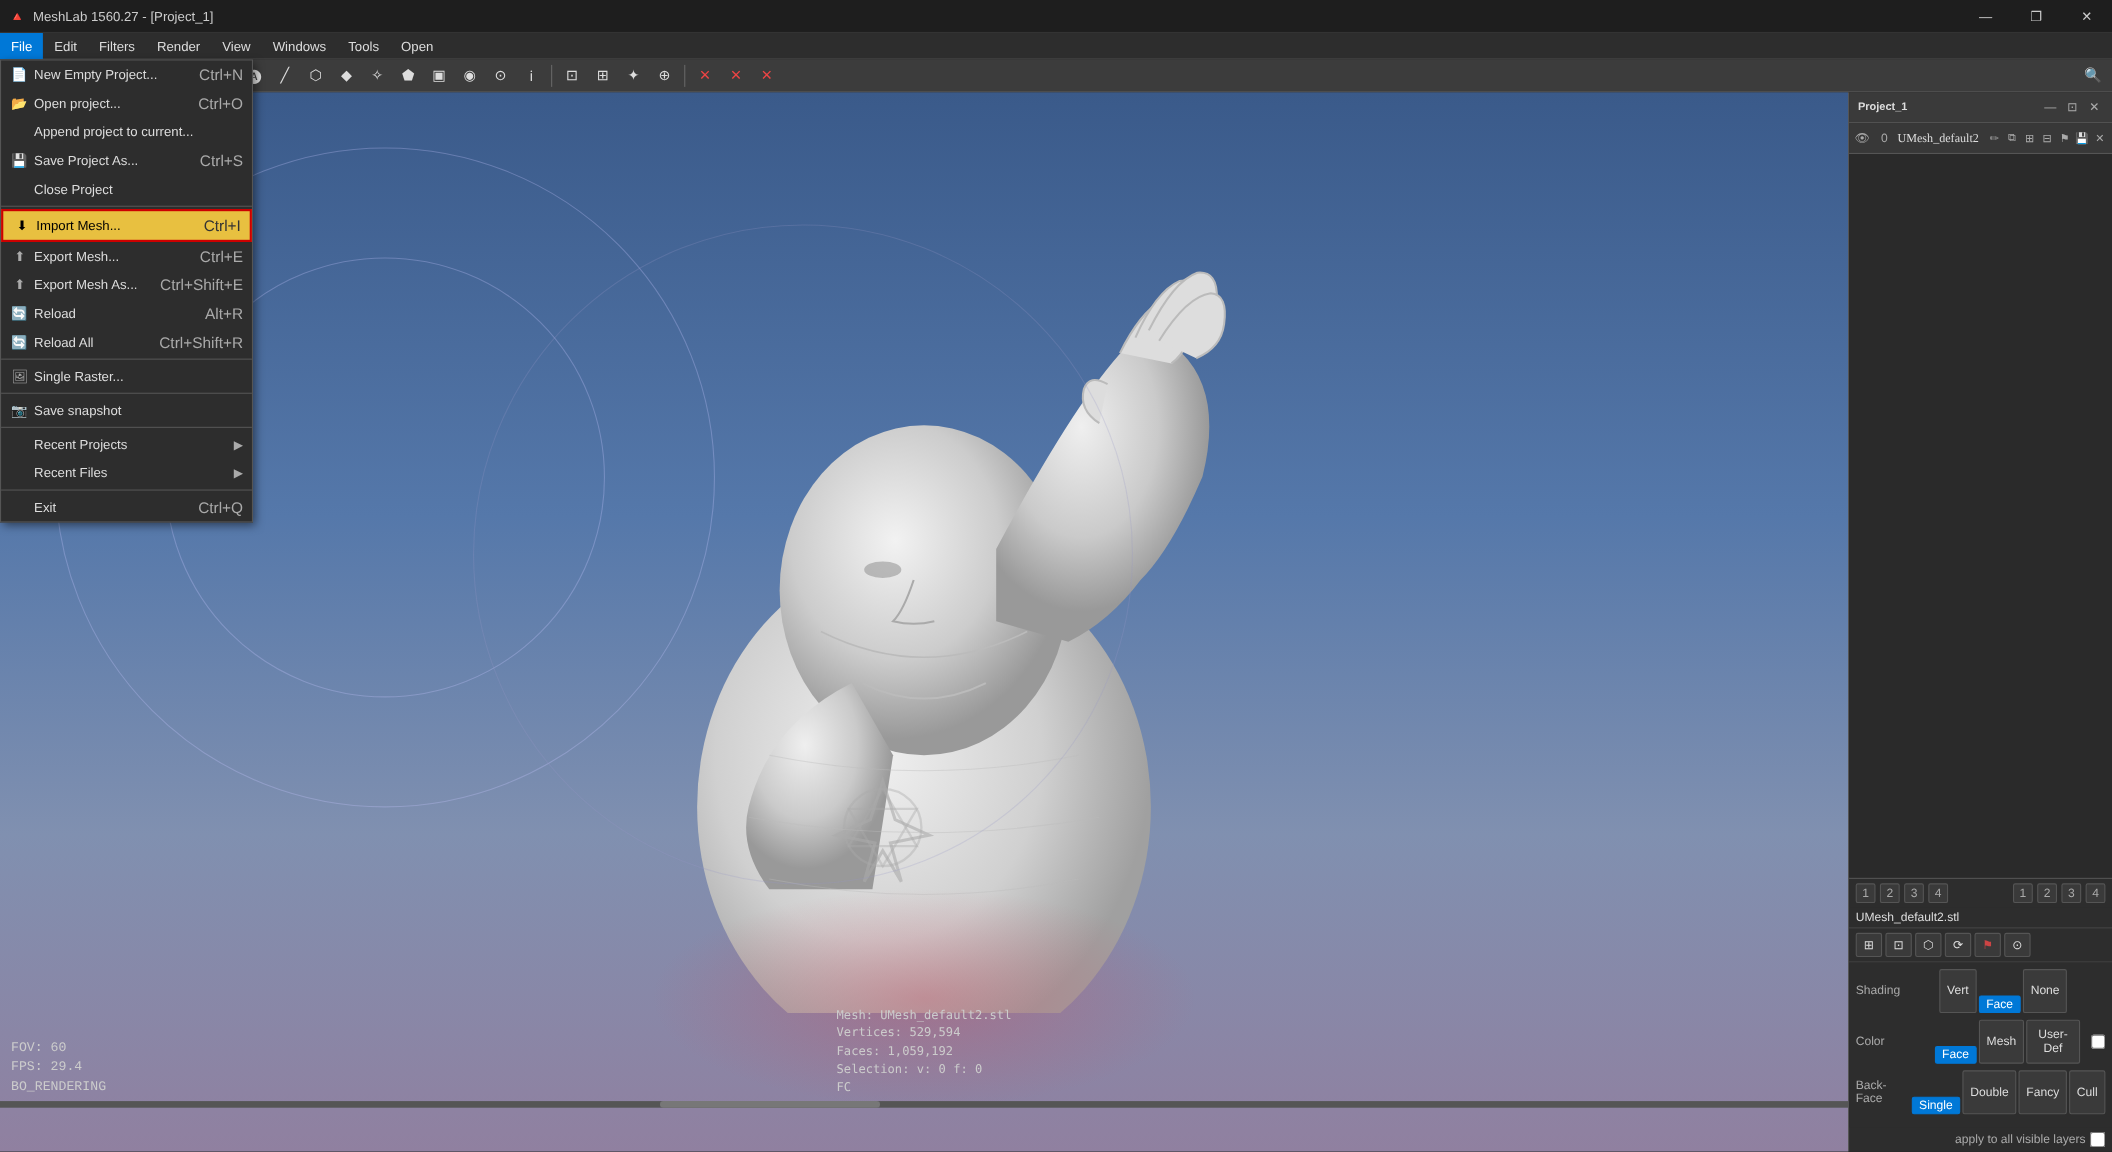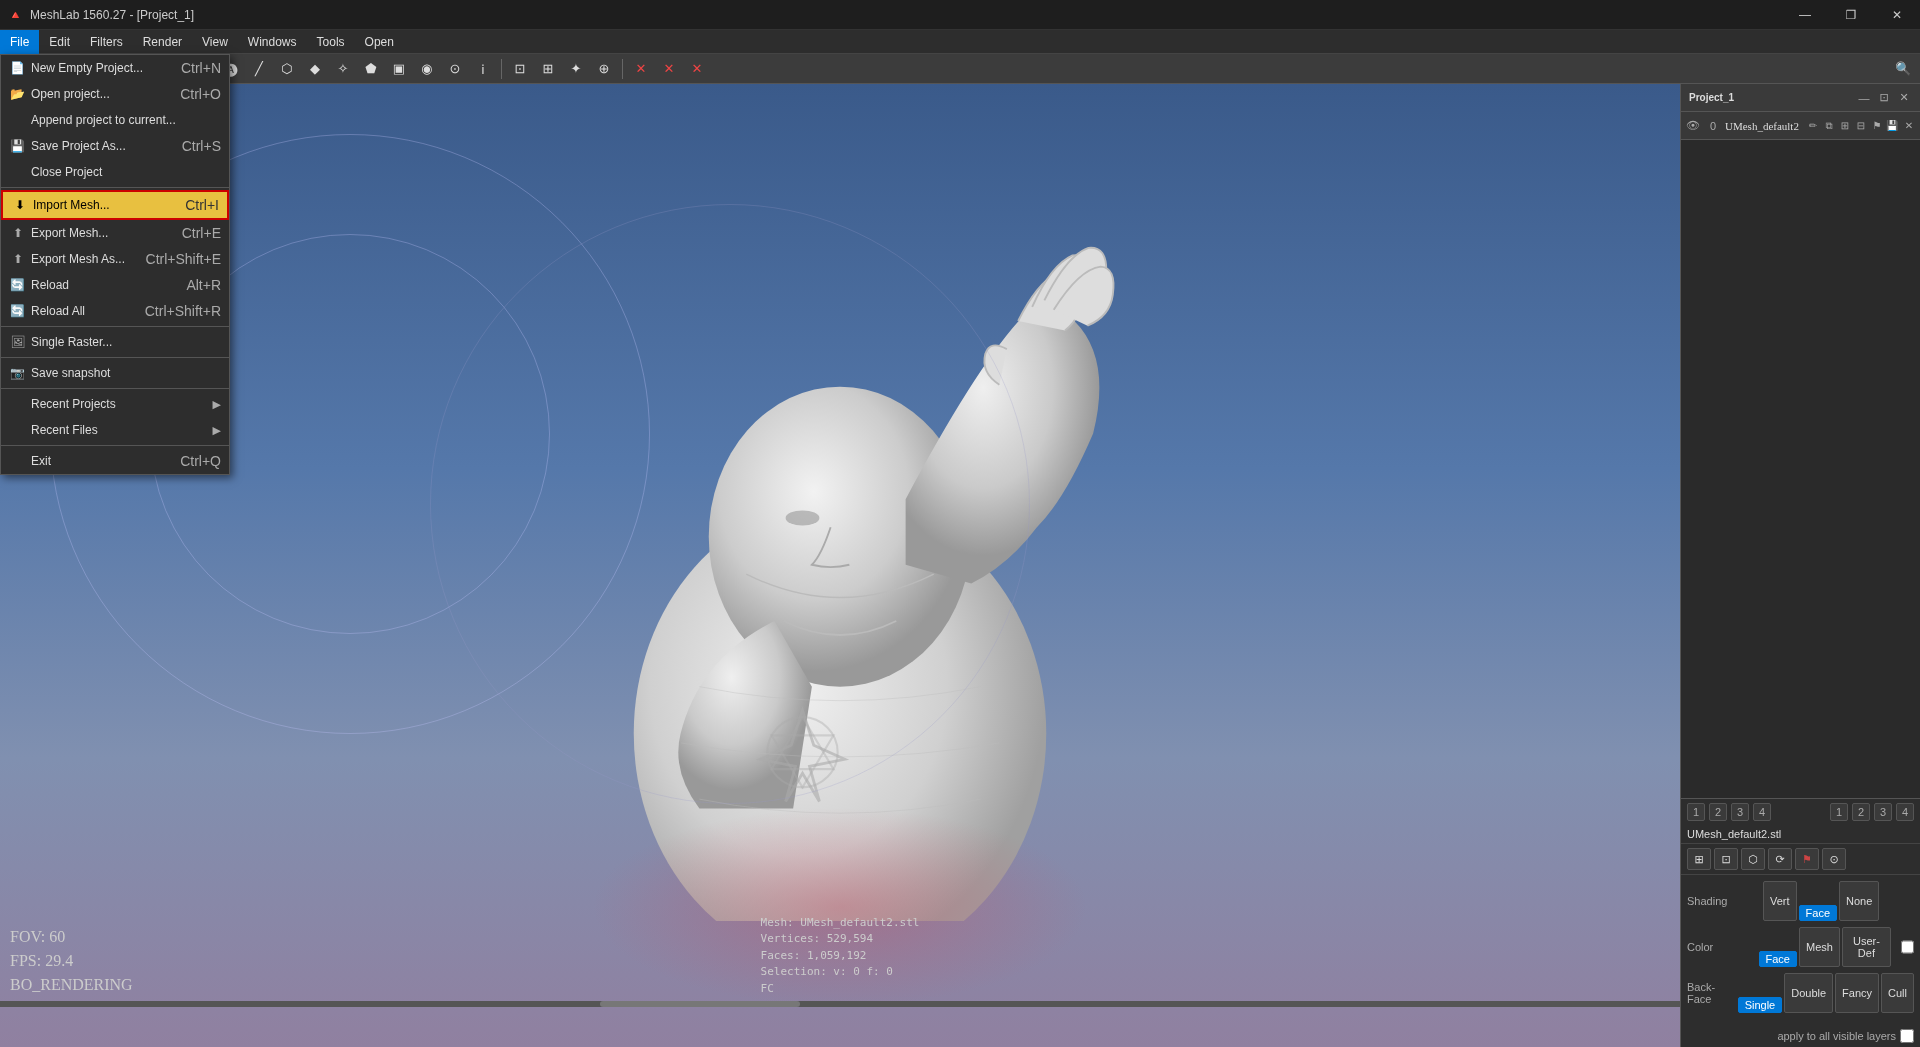--- a/index.html
+++ b/index.html
@@ -105,21 +105,21 @@
       color: #ccc; font-size: 11px; font-family: monospace; line-height: 1.5; overflow-y: auto;
     }
 
     
     #viewport-scrollbar {
       position: absolute; bottom: 40px; left: 0; right: 0; height: 6px; background: #555;
     }
 
     
     #fov-info {
-      position: absolute; bottom: 50px; left: 10px; color: #ccc; font-size: 16px; line-height: 1.5; font-family: Liberation Serif, serif;
+      position: absolute; bottom: 50px; left: 10px; color: #ccc; font-size: 12px; line-height: 1.5; font-family: Liberation Mono, monospace;
     }
 
     
     #mesh-info {
       position: absolute; bottom: 50px; left: 50%; transform: translateX(-50%); color: #ccc; font-size: 11px; line-height: 1.5; font-family: monospace; text-align: left;
     }
 
     
     #file-menu {
       position: fixed; top: 54px; left: 0; width: 230px; background: #2d2d2d;

